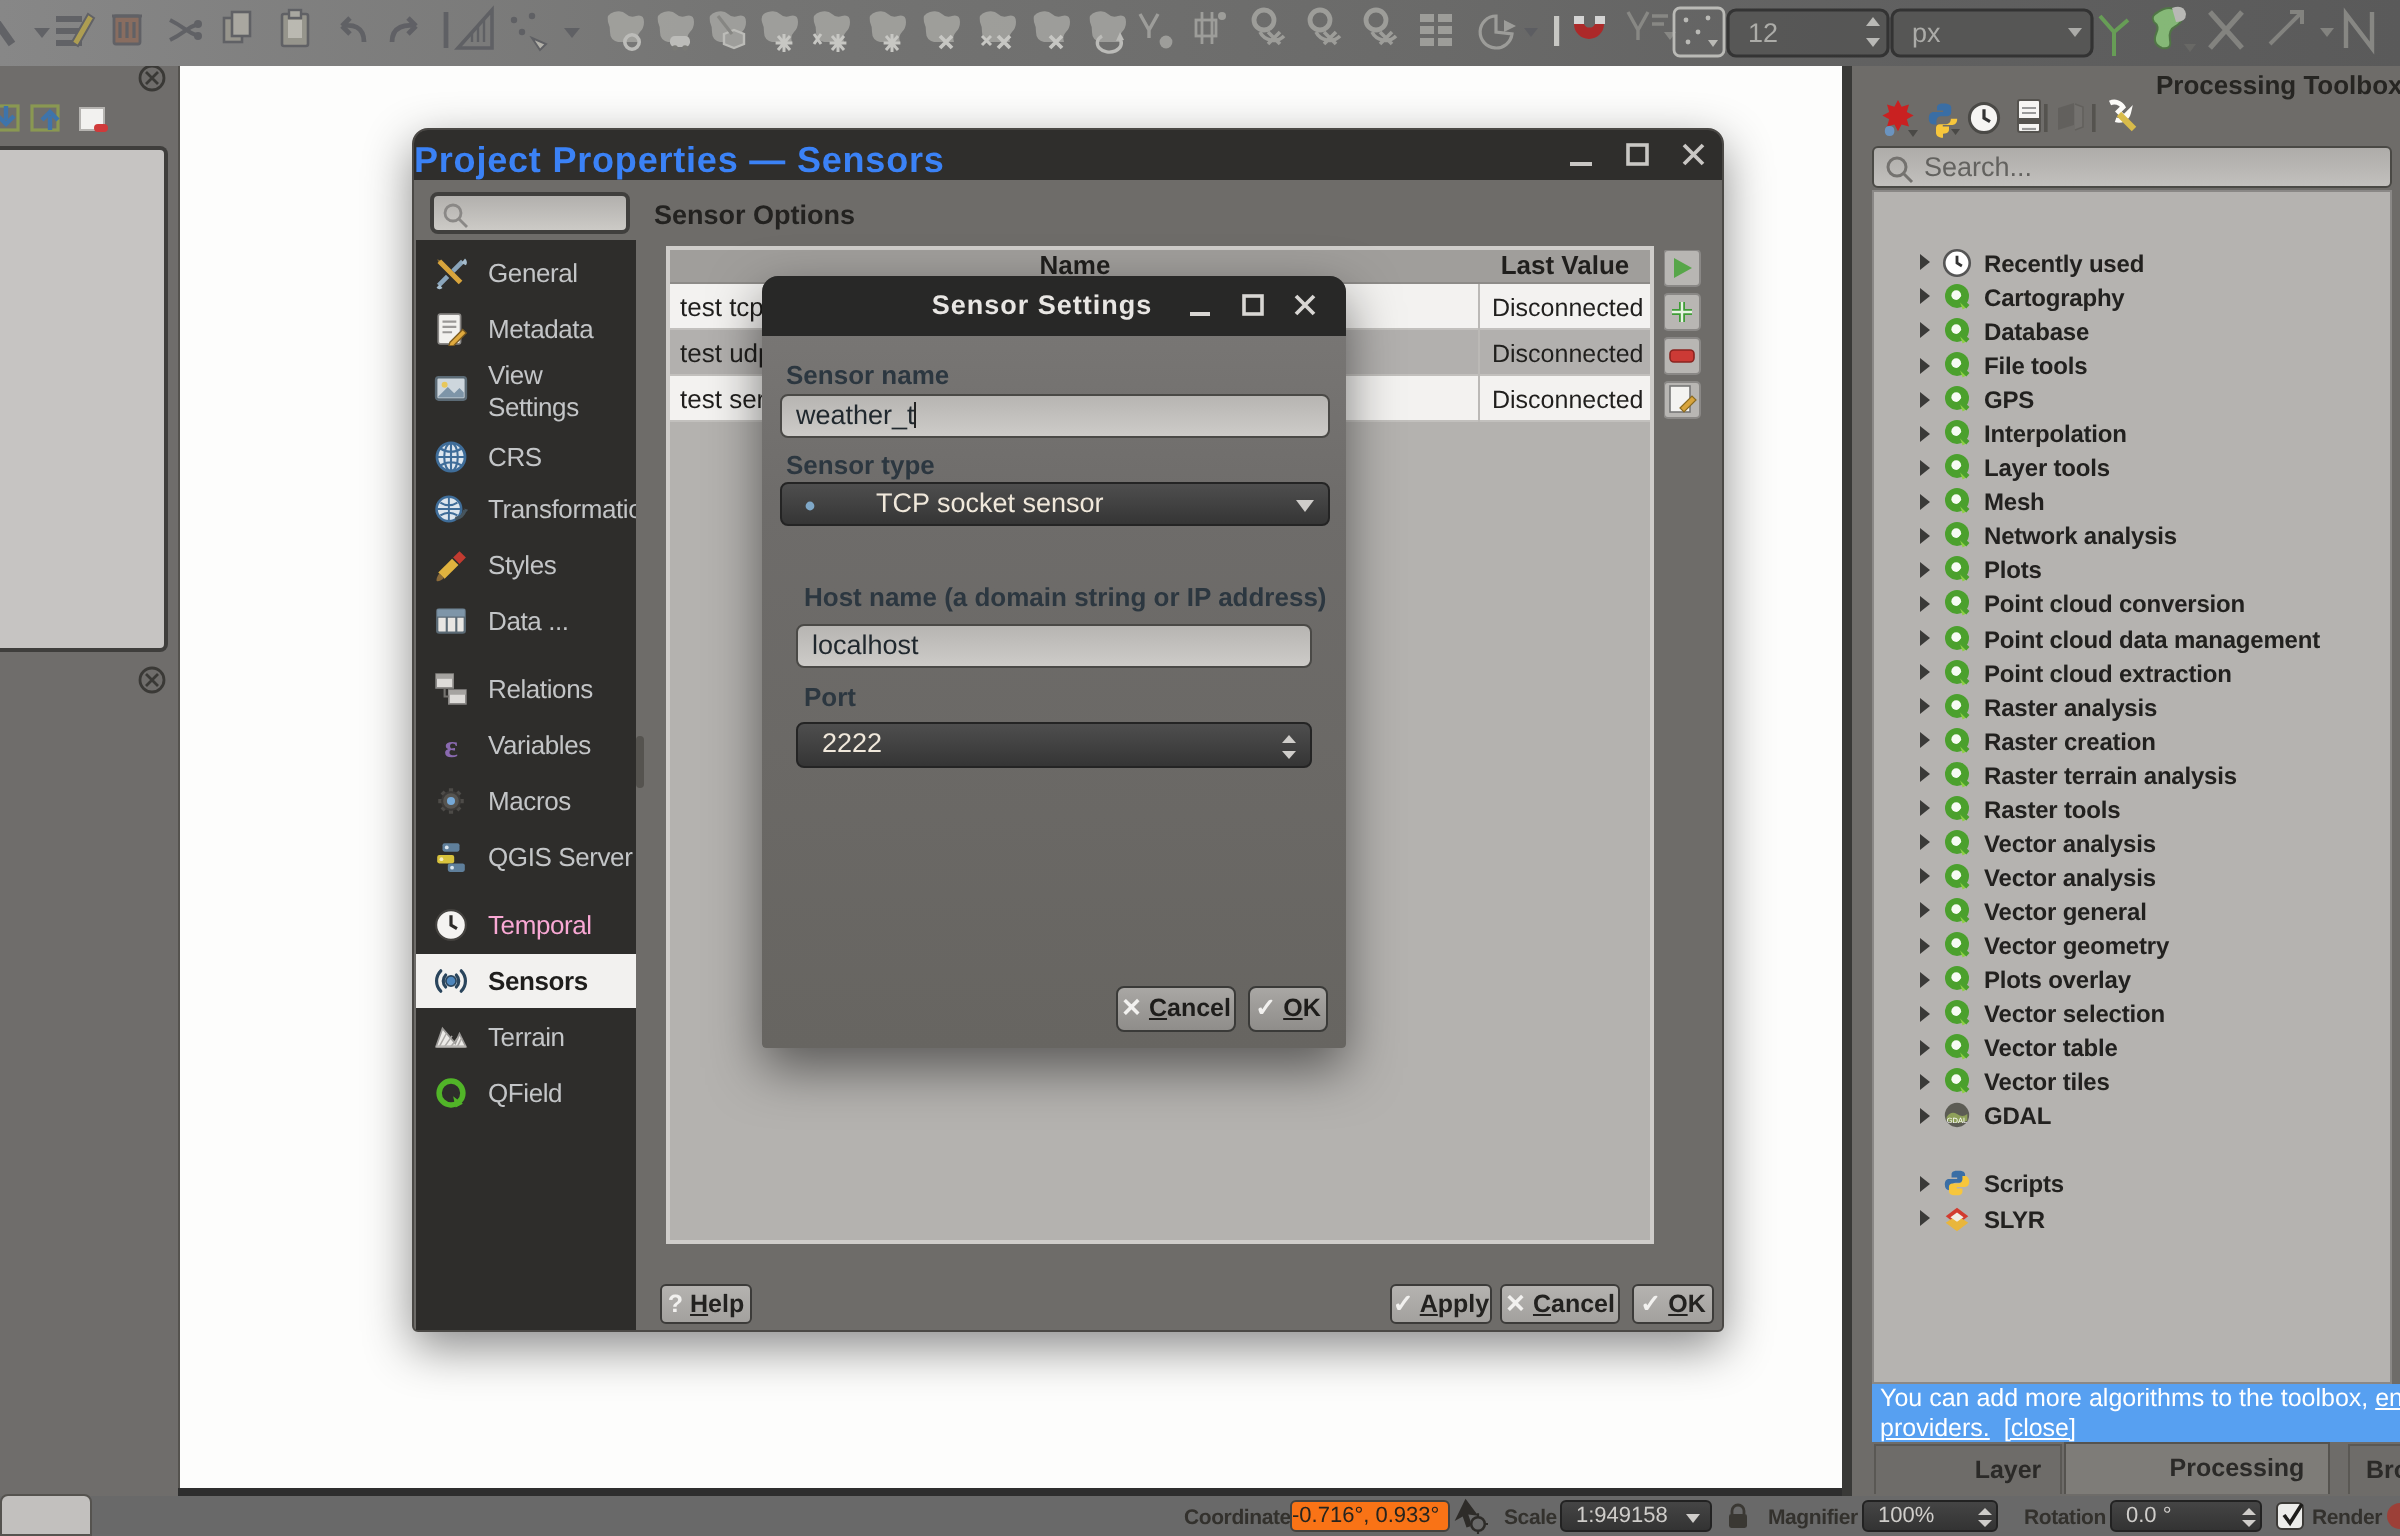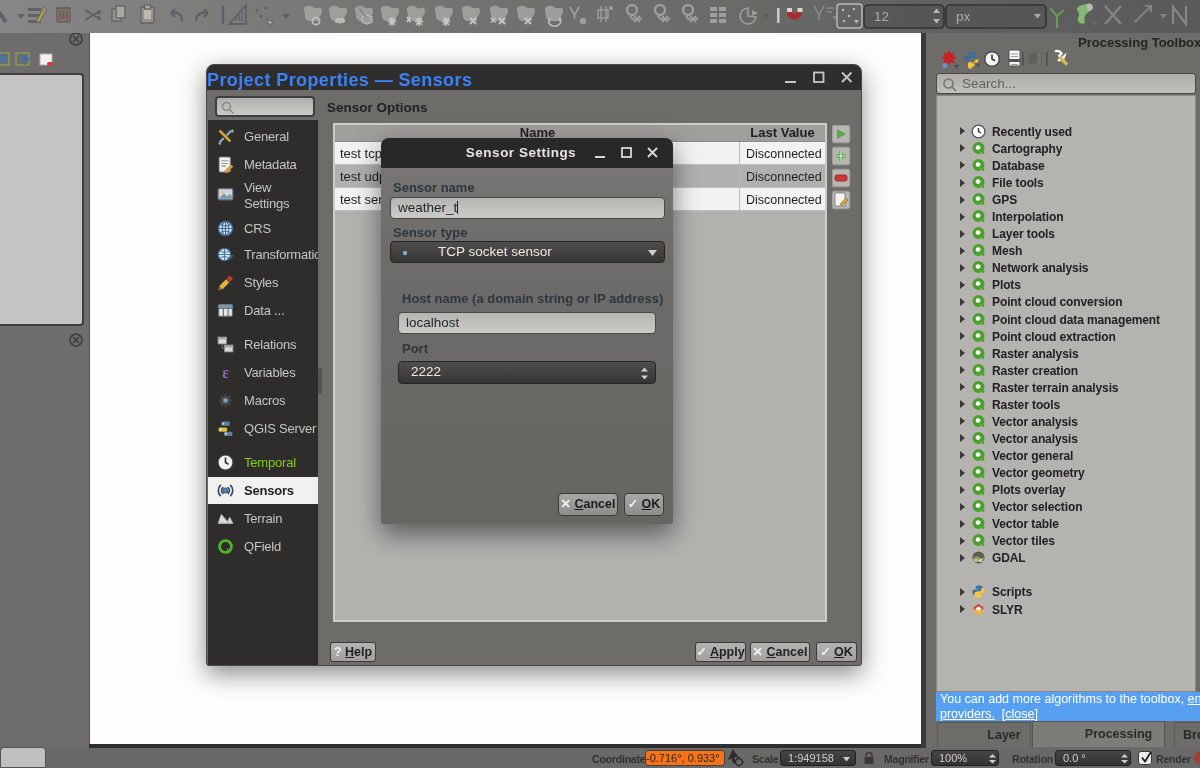--- a/index.html
+++ b/index.html
@@ -729,21 +729,21 @@
         <span class="ic" style="top:0;"><svg width="17" height="17" viewBox="0 0 16 16">
             <rect x="4" y="1.5" width="8" height="4" rx="1" fill="#5f7f9b"></rect>
             <rect x="1.5" y="7" width="8" height="4" rx="1" fill="#d8c23c"></rect>
             <rect x="6.5" y="11" width="8" height="4" rx="1" fill="#5f7f9b"></rect>
             <circle cx="6" cy="3.5" r=".9" fill="#dce6ee"></circle>
             <circle cx="3.5" cy="9" r=".9" fill="#f4ecc0"></circle>
             <circle cx="8.5" cy="13" r=".9" fill="#dce6ee"></circle>
           </svg></span>
         <span class="tx">QGIS Server</span>
       </div>
-<div class="srow" style="top:334px;color:#84cc16;padding-left:16px;">
+<div class="srow" style="top:334px;color:#f9a8d4;padding-left:16px;">
         <span class="ic" style="top:0;"><svg width="17" height="17" viewBox="0 0 16 16">
             <circle cx="8" cy="8" r="7" fill="#f4f3f1" stroke="#44423f" stroke-width="1"></circle>
             <path d="M8 3.4 V8 L10.8 9.7" stroke="#2c2b29" stroke-width="1.5" fill="none"></path>
           </svg></span>
         <span class="tx">Temporal</span>
       </div>
 <div class="srow" style="top:362px;color:#1f1e1c;font-weight:600;">
         <span class="ic" style="top:0;"><svg width="17" height="17" viewBox="0 0 16 16">
             <g fill="none" stroke="#2a455c" stroke-width="1.5" stroke-linecap="round">
               <path d="M3.2 3.2 a6.8 6.8 0 0 0 0 9.6"></path>

